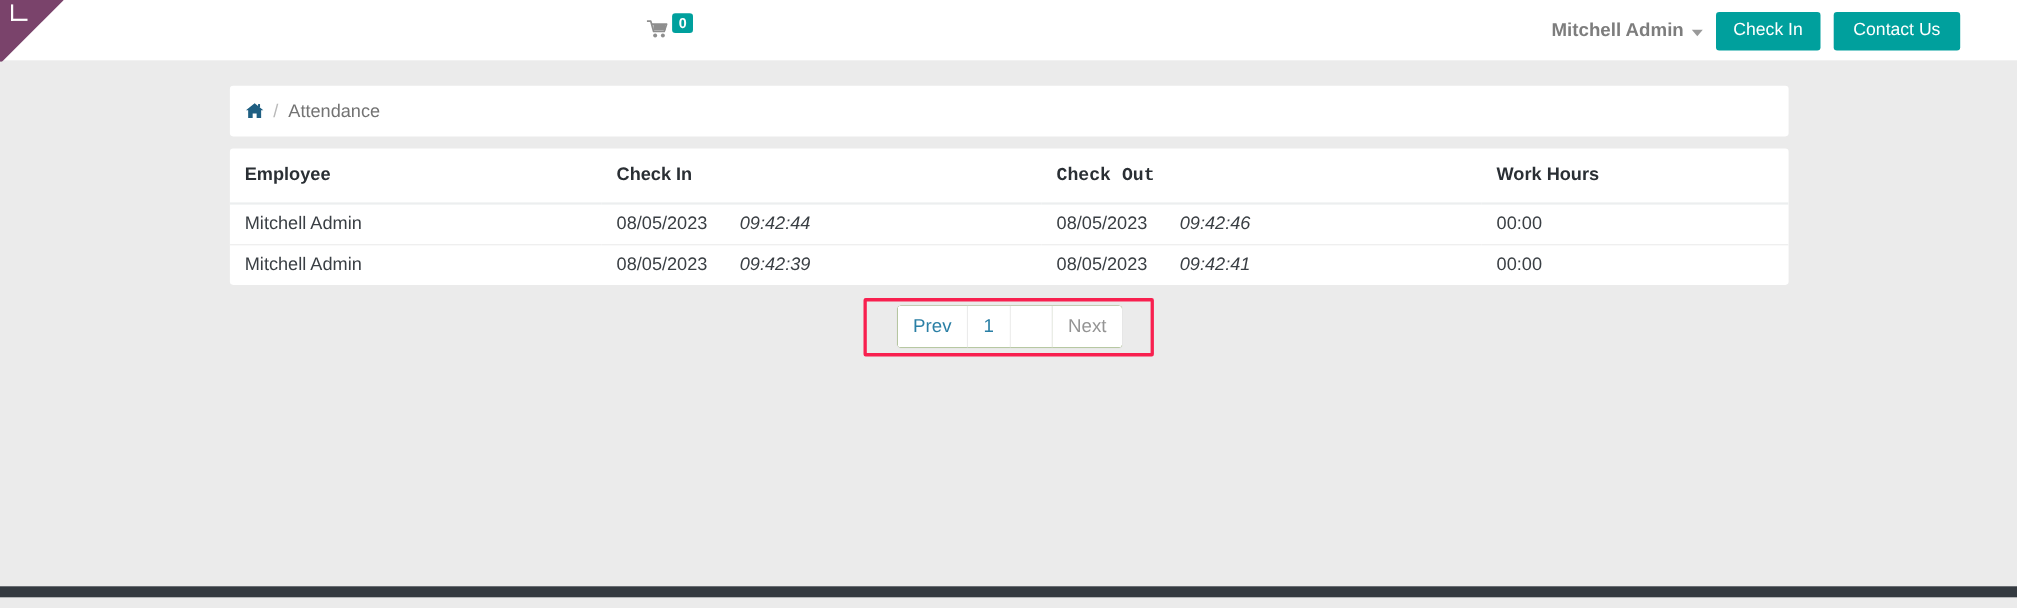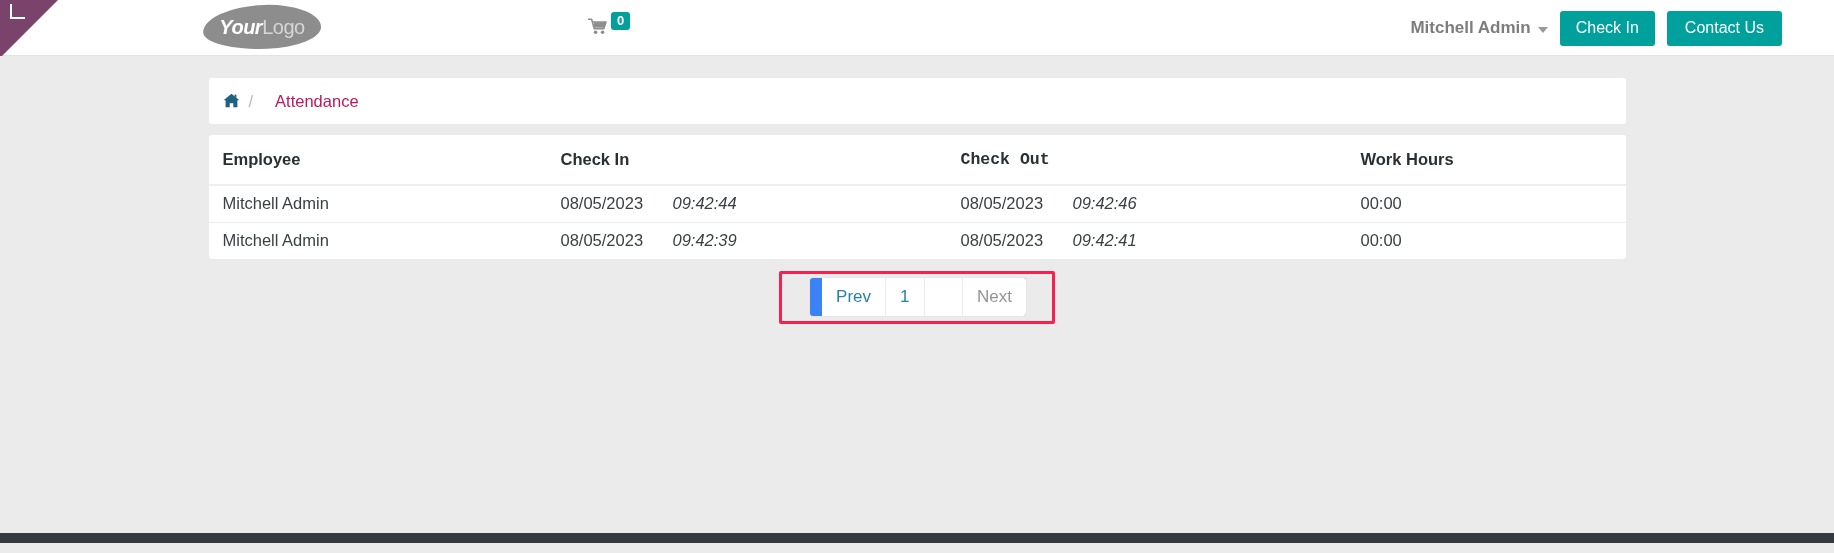--- a/index.html
+++ b/index.html
@@ -221,23 +221,22 @@
   .home-icon {
     color: #1f5f82;
     font-size: 17px;
     line-height: 1;
     display: inline-block;
     position: relative;
     top: 1px;
   }
   .bc-sep { color: #b9b9b9; }
   .bc-link {
-    color: #be185d;
+    color: #737373;
     text-decoration: none;
-    margin-left: 13px;
   }
 
   .table-card {
     overflow: hidden;
   }
   table.attendance {
     width: 100%;
     border-collapse: collapse;
     table-layout: fixed;
   }
@@ -278,25 +277,24 @@
     margin-top: 12px;
   }
   .pager-highlight {
     border: 3px solid #f8204f;
     border-radius: 2px;
     padding: 4px 26px 5px 28px;
     display: inline-block;
   }
   .pagination {
     display: inline-flex;
-    background: #3b82f6;
+    background: #4d7c0f;
     border-radius: 3px;
     overflow: hidden;
     box-shadow: 0 0 0 1px #e6e6e6;
-    padding-left: 12px;
   }
   .pagination .pg {
     font-size: 17px;
     line-height: 1;
     padding: 10px 14px 11px;
     text-decoration: none;
     background: #ffffff;
     border-right: 1px solid #ebebeb;
     display: inline-block;
     cursor: pointer;
@@ -320,26 +318,20 @@
 </head>
 <body>
 
 <header class="site-header">
 
   <div class="corner-ribbon">
     <div class="tri"></div>
     <div class="glyph"></div>
   </div>
 
-  <div class="brand-logo">
-    <div class="blob"></div>
-    <div class="logo-text">
-      <span class="logo-your">Your</span><span class="logo-logo">Logo</span>
-    </div>
-  </div>
 
 
   <div class="cart-widget">
     <span class="cart-icon">
       <svg width="21" height="17" viewBox="0 0 21 17" aria-hidden="true">
         <path d="M0.5 1.2h3.1l2.6 9.4h9.6l2.2-6.6H5.2" fill="none" stroke="#8e8e8e" stroke-width="1.6" stroke-linecap="round" stroke-linejoin="round"></path>
         <rect x="6.0" y="4.3" width="11.0" height="5.3" fill="#8e8e8e"></rect>
         <circle cx="7.6" cy="14.3" r="1.8" fill="#8e8e8e"></circle>
         <circle cx="14.6" cy="14.3" r="1.8" fill="#8e8e8e"></circle>
       </svg>

